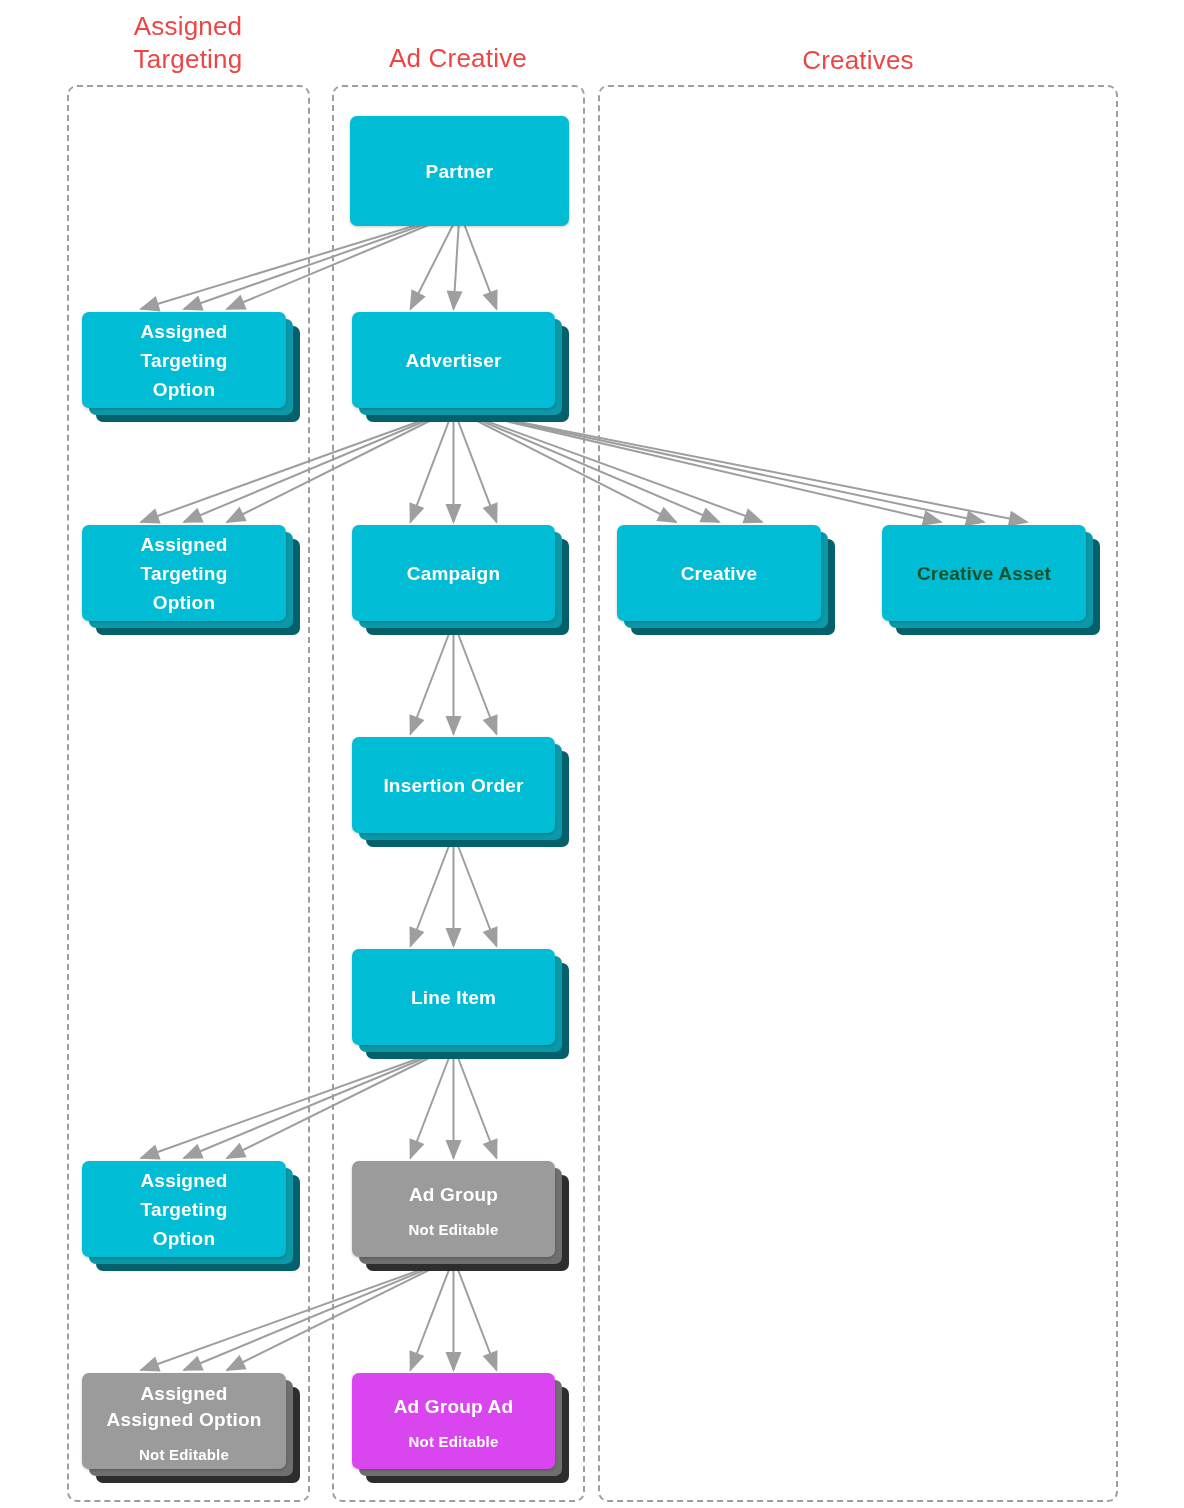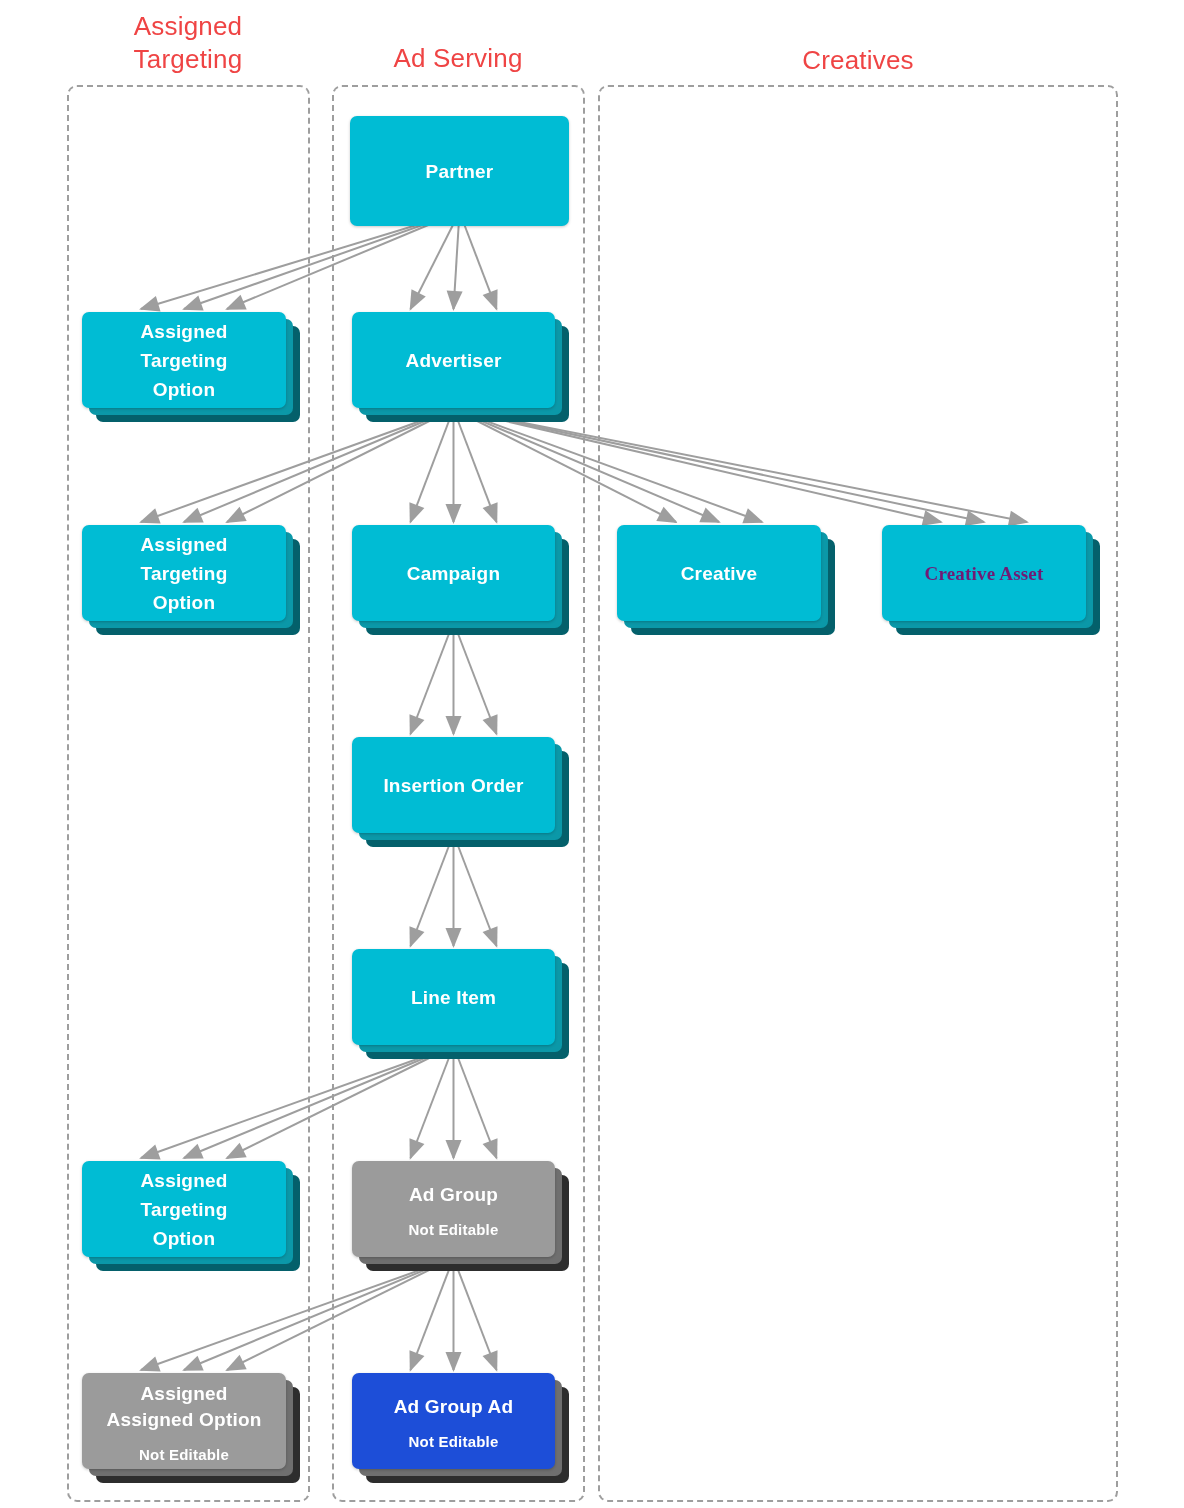--- a/index.html
+++ b/index.html
@@ -74,21 +74,21 @@
 <body>
 
 <div id="canvas">
   <div id="columns-layer">
       <div class="column" style="left: 67px; top: 85px; width: 243px; height: 1417px; border-color: rgb(158, 158, 158);"></div>
       <div class="column" style="left: 332px; top: 85px; width: 253px; height: 1417px; border-color: rgb(158, 158, 158);"></div>
       <div class="column" style="left: 598px; top: 85px; width: 520px; height: 1417px; border-color: rgb(158, 158, 158);"></div>
     </div>
 
   <div class="col-header" style="left:108px; top:10px; width:160px;">Assigned Targeting</div>
-  <div class="col-header" style="left:358px; top:42px; width:200px;">Ad Serving</div>
+  <div class="col-header" style="left:358px; top:42px; width:200px;">Ad Creative</div>
   <div class="col-header" style="left:758px; top:44px; width:200px;">Creatives</div>
 
   <svg id="arrows-layer" width="1184" height="1508" viewBox="0 0 1184 1508">
       <defs>
         <marker id="arrowhead" markerUnits="userSpaceOnUse" markerWidth="22" markerHeight="18" viewBox="0 0 22 18" refX="19" refY="9" orient="auto">
           <path d="M1,1 L21,9 L1,17 Z" fill="#9E9E9E"></path>
         </marker>
       </defs>
       <g>
         <line x1="459.5" y1="212" x2="141" y2="309" stroke="#9E9E9E" stroke-width="2" marker-end="url(#arrowhead)"></line>
@@ -194,21 +194,21 @@
         <div class="layer back" style="left: 14px; top: 14px; width: 204px; height: 96px; background: rgb(4, 96, 107);"></div>
         <div class="layer mid" style="left: 7px; top: 7px; width: 204px; height: 96px; background: rgb(11, 152, 168);"></div>
         <div class="face" style="background: rgb(0, 188, 212);">
           <div class="label-line" style="color: rgb(255, 255, 255);">Creative</div>
         </div>
       </div>
       <div class="node" style="left: 882px; top: 525px; width: 204px; height: 96px;">
         <div class="layer back" style="left: 14px; top: 14px; width: 204px; height: 96px; background: rgb(4, 96, 107);"></div>
         <div class="layer mid" style="left: 7px; top: 7px; width: 204px; height: 96px; background: rgb(11, 152, 168);"></div>
         <div class="face" style="background: rgb(0, 188, 212);">
-          <div class="label-line" style="color: #701a75; font-family: Liberation Serif, serif;">Creative Asset</div>
+          <div class="label-line" style="color: #14532d;">Creative Asset</div>
         </div>
       </div>
       <div class="node" style="left: 352px; top: 737px; width: 203px; height: 96px;">
         <div class="layer back" style="left: 14px; top: 14px; width: 203px; height: 96px; background: rgb(4, 96, 107);"></div>
         <div class="layer mid" style="left: 7px; top: 7px; width: 203px; height: 96px; background: rgb(11, 152, 168);"></div>
         <div class="face" style="background: rgb(0, 188, 212);">
           <div class="label-line" style="color: rgb(255, 255, 255);">Insertion Order</div>
         </div>
       </div>
       <div class="node" style="left: 352px; top: 949px; width: 203px; height: 96px;">
@@ -240,19 +240,19 @@
         <div class="layer mid" style="left: 7px; top: 7px; width: 204px; height: 96px; background: rgb(111, 111, 111);"></div>
         <div class="face" style="background: rgb(155, 155, 155);">
           <div class="label-line" style="color: rgb(255, 255, 255);">Assigned</div>
           <div class="label-line" style="color: rgb(255, 255, 255);">Assigned Option</div>
           <div class="sublabel" style="color: rgb(255, 255, 255);">Not Editable</div>
         </div>
       </div>
       <div class="node has-sub" style="left: 352px; top: 1373px; width: 203px; height: 96px;">
         <div class="layer back" style="left: 14px; top: 14px; width: 203px; height: 96px; background: rgb(45, 45, 45);"></div>
         <div class="layer mid" style="left: 7px; top: 7px; width: 203px; height: 96px; background: rgb(111, 111, 111);"></div>
-        <div class="face" style="background: #1d4ed8;">
+        <div class="face" style="background: #d946ef;">
           <div class="label-line" style="color: rgb(255, 255, 255);">Ad Group Ad</div>
           <div class="sublabel" style="color: rgb(255, 255, 255);">Not Editable</div>
         </div>
       </div>
     </div>
 </div>
 
 </body></html>

